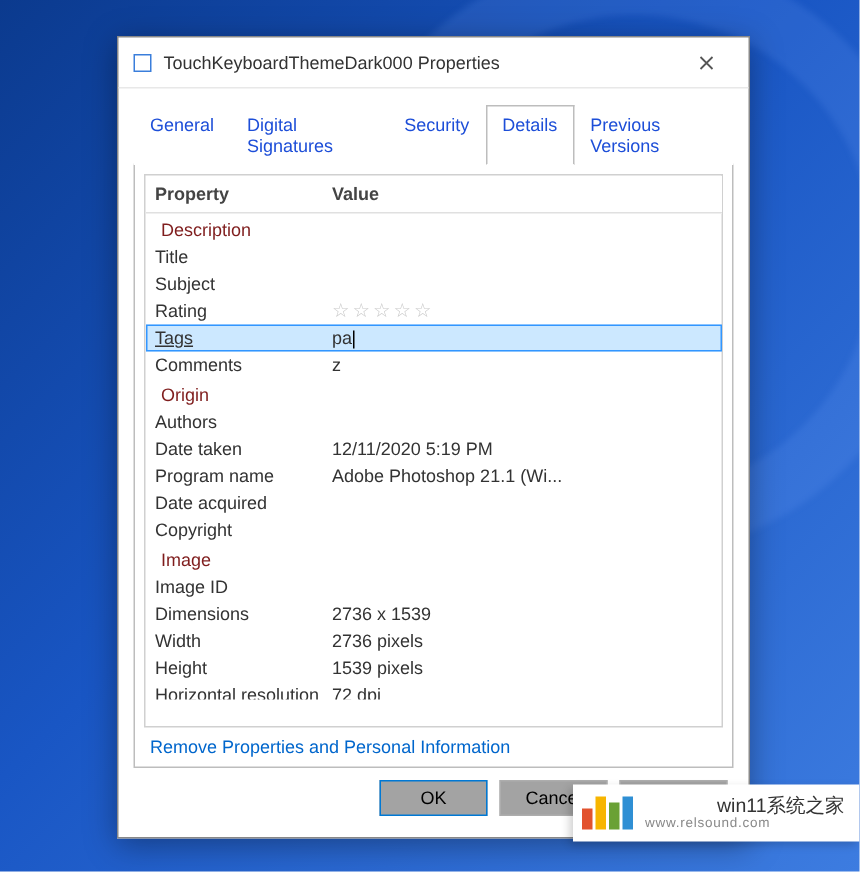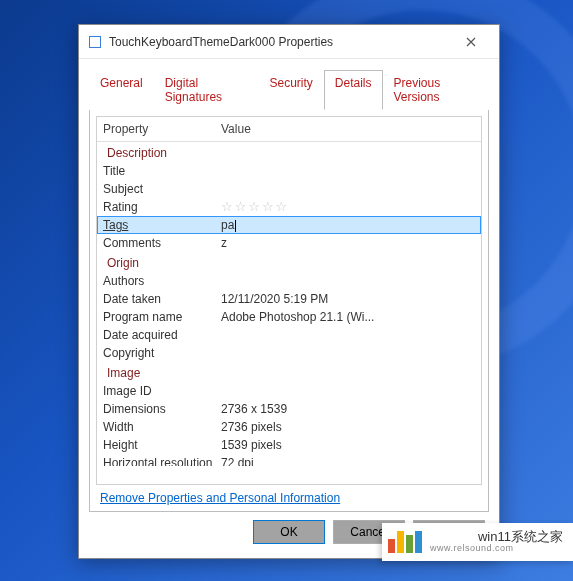--- a/index.html
+++ b/index.html
@@ -53,21 +53,21 @@
     display: flex;
     padding: 10px 10px 0 10px;
     gap: 0;
     font-size: 12px;
   }
   .tab {
     padding: 5px 10px 6px;
     border: 1px solid transparent;
     border-bottom: none;
     cursor: pointer;
-    color: #b91c1c;
+    color: #1d4ed8;
     position: relative;
     top: 1px;
     background: #fff;
   }
   .tab.active {
     border-color: #bdbdbd;
     border-bottom: 1px solid #fff;
     z-index: 2;
   }
   .tab-panel-border {
@@ -91,21 +91,21 @@
     overflow-y: scroll;
     overflow-x: hidden;
   }
   .grid-header, .row {
     display: flex;
     line-height: 18px;
     padding-left: 6px;
   }
   .grid-header {
     border-bottom: 1px solid #e0e0e0;
-    font-weight: 400;
+    font-weight: 700;
     color: #444;
     padding-top: 3px; padding-bottom: 3px;
     position: sticky; top: 0;
     background: #fff;
   }
   .col-prop { width: 118px; flex-shrink: 0; }
   .col-val { flex: 1; padding-right: 4px; }
   .section {
     color: #7f1d1d;
     padding: 4px 0 2px 10px;
@@ -125,21 +125,20 @@
     height: 12px;
     vertical-align: middle;
     margin-left: 1px;
     animation: blink 1s steps(1) infinite;
   }
   @keyframes blink { 50% { opacity: 0; } }
   .stars { color: #c9c9c9; letter-spacing: 2px; font-size: 13px; }
   .remove-link {
     margin: 2px 6px 6px 10px;
     color: #0066cc;
-    text-decoration: underline;
     cursor: pointer;
     font-size: 12px;
   }
   .button-row {
     display: flex;
     justify-content: flex-end;
     gap: 8px;
     padding: 0 14px 14px 0;
   }
   .btn {

